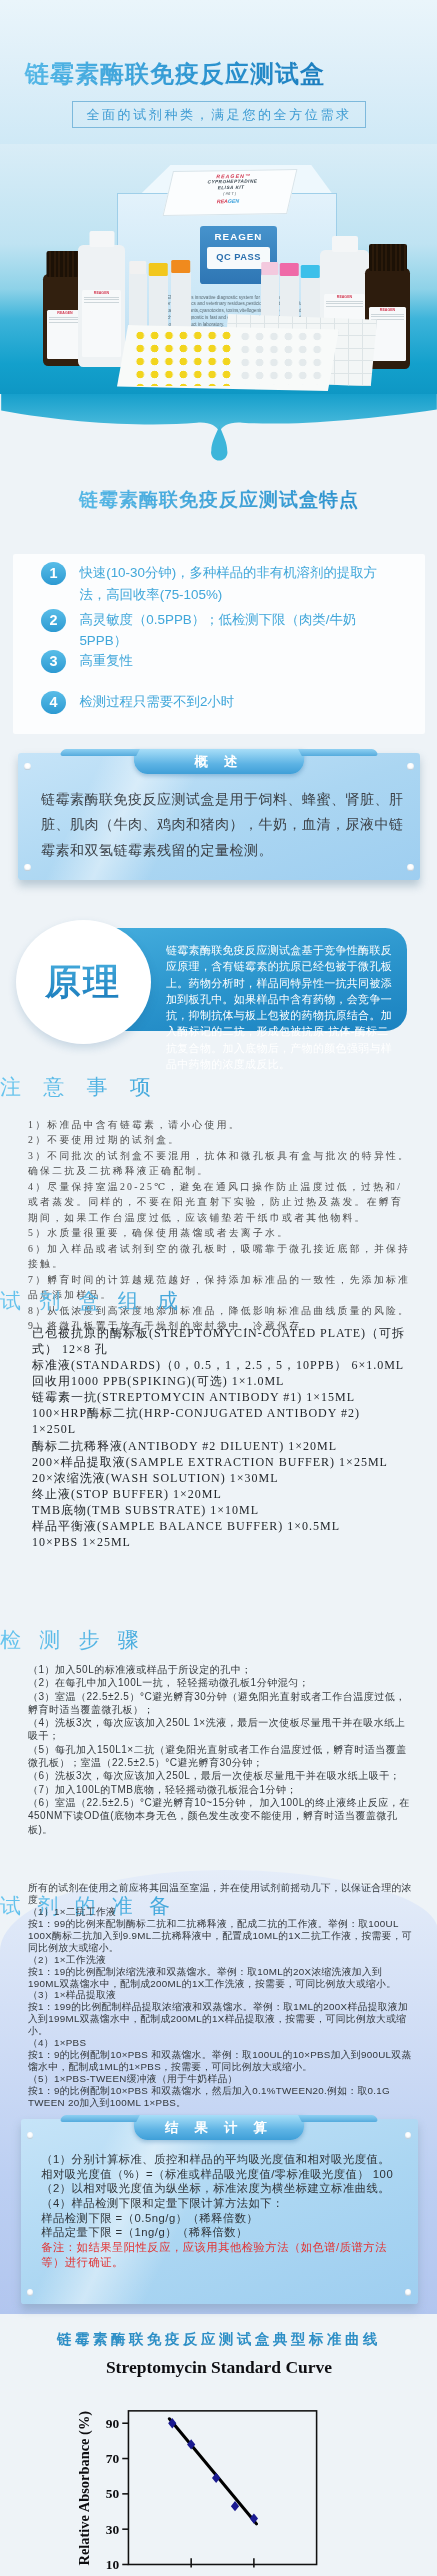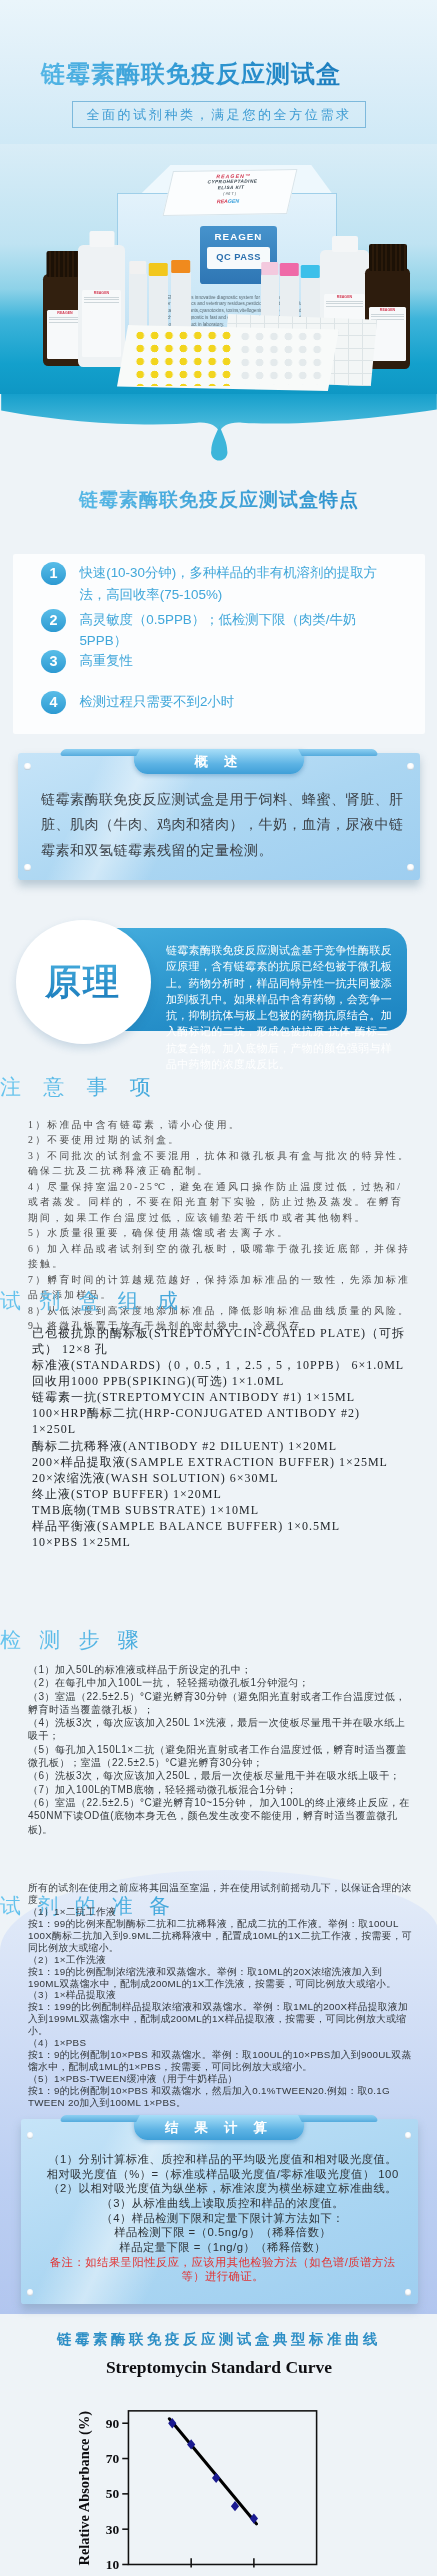--- a/index.html
+++ b/index.html
@@ -4,21 +4,21 @@
 <style>
   html,body{margin:0;padding:0;background:#eef3f7;}
   .page{position:relative;width:438px;height:2628px;margin:0 auto;overflow:hidden;
         font-family:"Liberation Sans","DejaVu Sans",sans-serif;background:#eef3f7;}
   
   .hero{position:absolute;top:0;left:0;width:438px;height:144px;
         background:linear-gradient(180deg,#eaf5fb 0%,#dcEEf8 55%,#cfe9f6 100%);}
   .hero-title{position:absolute;top:58px;left:0;width:350px;text-align:center;
         font-size:24px;font-weight:bold;letter-spacing:1px;
         background:linear-gradient(90deg,#5cbdea 0%,#2f97d2 55%,#1878ba 100%);
-        -webkit-background-clip:text;background-clip:text;color:transparent;padding-left:16px;}
+        -webkit-background-clip:text;background-clip:text;color:transparent;}
   .subtitle-box{position:absolute;top:101px;left:50%;transform:translateX(-50%);
         border:0.5px solid #7db9dc;padding:3.6px 13.4px;color:#3d9bd3;font-size:13px;letter-spacing:2.6px;white-space:nowrap;}
   
   .photo{position:absolute;top:144px;left:0;width:438px;height:250px;overflow:hidden;
         background:linear-gradient(180deg,#d9edf7 0%,#bfe3f2 40%,#8ed2e8 58%,#3db4da 70%,#13a0cc 88%,#0e97c4 100%);}
   .kit-box{position:absolute;left:117px;top:20.6px;width:218px;height:185px;}
   .box-top{position:absolute;left:3.1px;top:0;width:212px;height:29px;background:#eef8fd;
         clip-path:polygon(10% 100%,24% 0,90% 0,100% 100%);}
   .box-front{position:absolute;left:0;top:28px;width:218px;height:158px;border:0.5px solid #9fcfe9;
         background:linear-gradient(180deg,#e3f2fb 0%,#cde8f7 60%,#bfe0f3 100%);}
@@ -111,21 +111,21 @@
   .comp-list p{margin:0;font-family:Liberation Serif, serif;}
   .steps-list{position:absolute;top:1663px;left:28px;width:385px;font-size:10px;color:#33383c;letter-spacing:0.5px;line-height:1.33;}
   .steps-list p{margin:0;}
   
   .prep-panel{position:absolute;top:1870px;left:0;width:438px;height:444px;
         border-radius:227px 216px 0 0 / 82px 62px 0 0;
         background:linear-gradient(180deg,#e5edf9 0%,#d4e0f6 30%,#bccff2 70%,#b2c6ef 100%);}
   .prep-body{position:absolute;top:1882px;left:28px;width:385px;font-size:9.8px;color:#33383c;line-height:1.22;letter-spacing:0.3px;}
   .prep-body p{margin:0;}
   .results-lines{position:relative;margin:0;padding:33px 13.4px 0 20.6px;font-size:11.3px;color:#2e3338;line-height:1.3;letter-spacing:0.5px;}
-  .results-lines p{margin:0;text-align:center;}
+  .results-lines p{margin:0;}
   .results-note{color:#e23333;}
   
   .curve-heading{position:absolute;top:2330px;left:0;width:438px;text-align:center;
         font-size:14.4px;font-weight:bold;color:#2e8fc6;letter-spacing:3.6px;}
   .chart-title{position:absolute;top:2357px;left:0;width:438px;text-align:center;
         font-family:"Liberation Serif","DejaVu Serif",serif;font-size:17.5px;font-weight:bold;color:#0e0e12;}
   #curve-svg{position:absolute;top:2385px;left:64px;}
 </style>
 </head>
 <body>
@@ -283,21 +283,21 @@
 
   <div class="sec-title" style="top:1287px;letter-spacing:6.2px;">试 剂 盒 组 成</div>
   <div class="comp-list">
     <p>已包被抗原的酶标板(STREPTOMYCIN-COATED PLATE)（可拆式）  12×8 孔</p>
     <p>标准液(STANDARDS)（0，0.5，1，2.5，5，10PPB） 6×1.0ML</p>
     <p>回收用1000 PPB(SPIKING)(可选) 1×1.0ML</p>
     <p>链霉素一抗(STREPTOMYCIN ANTIBODY #1)  1×15ML</p>
     <p>100×HRP酶标二抗(HRP-CONJUGATED ANTIBODY #2) 1×250L</p>
     <p>酶标二抗稀释液(ANTIBODY #2 DILUENT)  1×20ML</p>
     <p>200×样品提取液(SAMPLE EXTRACTION BUFFER) 1×25ML</p>
-    <p>20×浓缩洗液(WASH SOLUTION) 6×30ML</p>
+    <p>20×浓缩洗液(WASH SOLUTION) 1×30ML</p>
     <p>终止液(STOP BUFFER) 1×20ML</p>
     <p>TMB底物(TMB SUBSTRATE)  1×10ML</p>
     <p>样品平衡液(SAMPLE BALANCE BUFFER)  1×0.5ML</p>
     <p>10×PBS  1×25ML</p>
   </div>
 
   <div class="sec-title" style="top:1626px;letter-spacing:6.2px;">检 测 步 骤</div>
   <div class="steps-list">
     <p>（1）加入50L的标准液或样品于所设定的孔中；</p>
     <p>（2）在每孔中加入100L一抗， 轻轻摇动微孔板1分钟混匀；</p>
@@ -325,21 +325,20 @@
     <p>按1：9的比例配制10×PBS 和双蒸馏水，然后加入0.1%TWEEN20.例如：取0.1G TWEEN 20加入到100ML 1×PBS。</p>
   </div>
 
   <div class="card" style="top:2119px;left:20.6px;width:397px;height:185px;">
     <div class="streak"></div>
     <div class="ribbon">结 果 计 算</div>
     <div class="results-lines">
       <p>（1）分别计算标准、质控和样品的平均吸光度值和相对吸光度值。</p>
       <p>相对吸光度值（%）=（标准或样品吸光度值/零标准吸光度值） 100</p>
       <p>（2）以相对吸光度值为纵坐标，标准浓度为横坐标建立标准曲线。</p>
-      <p>（3）从标准曲线上读取质控和样品的浓度值。</p>
       <p>（4）样品检测下限和定量下限计算方法如下：</p>
       <p>样品检测下限 =（0.5ng/g）（稀释倍数）</p>
       <p>样品定量下限 =（1ng/g）（稀释倍数）</p>
       <p class="results-note">备注：如结果呈阳性反应，应该用其他检验方法（如色谱/质谱方法等）进行确证。</p>
     </div>
     <div class="dot" style="left:6.2px;top:13.4px;"></div>
     <div class="dot" style="right:6.2px;top:13.4px;"></div>
     <div class="dot" style="left:6.2px;bottom:8.2px;"></div>
     <div class="dot" style="right:6.2px;bottom:8.2px;"></div>
   </div>

